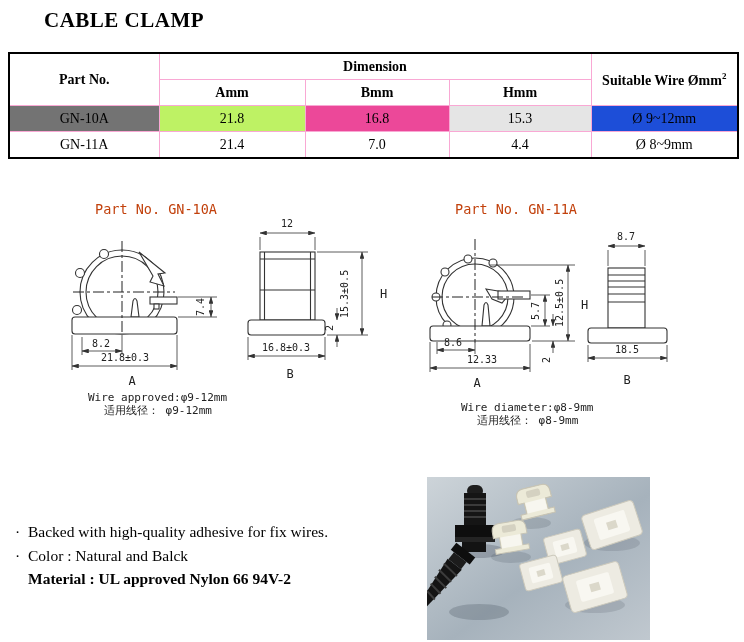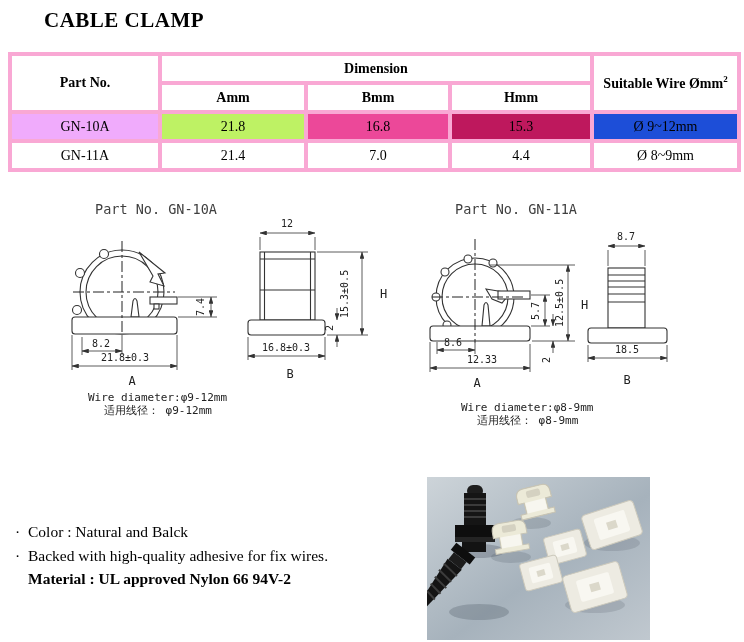--- a/index.html
+++ b/index.html
@@ -4,28 +4,28 @@
 <style>
   html,body{margin:0;padding:0;background:#fff;}
   #page{position:relative;width:744px;height:642px;background:#fff;overflow:hidden;
         font-family:"Liberation Serif", serif;color:#000;}
   
   #title{position:absolute;top:8px;left:0;width:100%;text-align:left;
          font-size:21px;letter-spacing:.5px;font-weight:700;margin-left:44px;}
   
   #spec-table{position:absolute;left:8px;top:52px;width:729px;border-collapse:collapse;
               table-layout:fixed;font-size:14px;}
-  #spec-table td{border:4px solid #f9a8d4;text-align:center;height:25px;padding:0;
+  #spec-table td{border:1px solid #f9a8d4;text-align:center;height:25px;padding:0;
                  overflow:hidden;white-space:nowrap;}
   #spec-table{border:2px solid #000;}
   #spec-table .hdr{font-weight:bold;}
   #spec-table sup{font-size:9px;}
   
   .dwg-heading{position:absolute;font-family:"DejaVu Sans Mono", monospace;
-               font-size:13.5px;color:#404040;letter-spacing:0px;}
+               font-size:13.5px;color:#c2410c;letter-spacing:0px;}
   svg text{font-family:"DejaVu Sans Mono", monospace;fill:#222;font-size:10px;}
   svg .viewlbl{font-size:12px;}
   .wire-cap{position:absolute;font-family:"DejaVu Sans Mono", monospace;
             font-size:11px;line-height:13px;color:#222;}
   .wire-cap .cn{padding-left:16px;}
   
   #notes{position:absolute;left:15px;top:520px;font-size:15.5px;line-height:23.5px;}
   #notes .b{display:inline-block;width:13px;text-align:left;}
   #notes .material{font-weight:bold;padding-left:13px;}
   .line{stroke:#333;stroke-width:1.1;fill:none;}
@@ -53,24 +53,24 @@
       <td rowspan="2">Part No.</td>
       <td colspan="3">Dimension</td>
       <td rowspan="2"><span>Suitable Wire Ømm</span><sup>2</sup></td>
     </tr>
     <tr class="hdr">
       <td>Amm</td>
       <td>Bmm</td>
       <td>Hmm</td>
     </tr>
     <tr id="row-gn10a">
-      <td style="background: #f0abfc;">GN-10A</td>
+      <td style="background: #737373;">GN-10A</td>
       <td style="background: #bef264;">21.8</td>
       <td style="background: #ec4899;">16.8</td>
-      <td style="background: #be185d;">15.3</td>
+      <td style="background: #e5e5e5;">15.3</td>
       <td style="background: #1d4ed8;">Ø 9~12mm</td>
     </tr>
     <tr>
       <td>GN-11A</td>
       <td>21.4</td>
       <td>7.0</td>
       <td>4.4</td>
       <td>Ø 8~9mm</td>
     </tr>
   </tbody>
@@ -222,21 +222,21 @@
     <rect x="6" y="103" width="79" height="15" rx="3" class="fillw"></rect>
 
     <line x1="6" y1="120" x2="6" y2="137" class="dim"></line>
     <line x1="85" y1="120" x2="85" y2="137" class="dim"></line>
     <line x1="6" y1="133" x2="85" y2="133" class="dim" marker-start="url(#arD)" marker-end="url(#arD)"></line>
     <text x="45" y="128" text-anchor="middle">18.5</text>
     <text x="45" y="159" text-anchor="middle" class="viewlbl">B</text>
   </svg>
 
   <div class="wire-cap" style="left:88px;top:391px;">
-    <div>Wire diameter:φ9-12mm</div>
+    <div>Wire approved:φ9-12mm</div>
     <div class="cn">适用线径：  φ9-12mm</div>
   </div>
   <div class="wire-cap" style="left:437px;top:401px;margin-left:24px;">
     <div>Wire diameter:φ8-9mm</div>
     <div class="cn">适用线径：  φ8-9mm</div>
   </div>
 
   <svg style="position:absolute;left:427px;top:477px;" width="223" height="163" viewBox="0 0 223 163">
     <defs>
       <linearGradient id="pbg" x1="0" y1="0" x2="1" y2="1">
@@ -306,18 +306,18 @@
       <rect x="-4" y="-3" width="8" height="6" fill="#dbd8ca"></rect>
     </g>
     <g transform="translate(168,110) rotate(-16)">
       <rect x="-29" y="-19" width="58" height="38" rx="4" fill="#edebe2" stroke="#ccc9bc" stroke-width="1"></rect>
       <rect x="-17" y="-11" width="34" height="22" rx="2" fill="#f8f7f1"></rect>
       <rect x="-5" y="-4" width="10" height="8" fill="#dbd8ca"></rect>
     </g>
   </svg>
 
   <div id="notes">
+    <div><span class="b">·</span><span>Backed with high-quality adhesive for fix wires.</span></div>
     <div><span class="b">·</span><span>Color : Natural and Balck</span></div>
-    <div><span class="b">·</span><span>Backed with high-quality adhesive for fix wires.</span></div>
     <div class="material">Material : UL approved Nylon 66 94V-2</div>
   </div>
 
 </div>
 
 </body></html>

